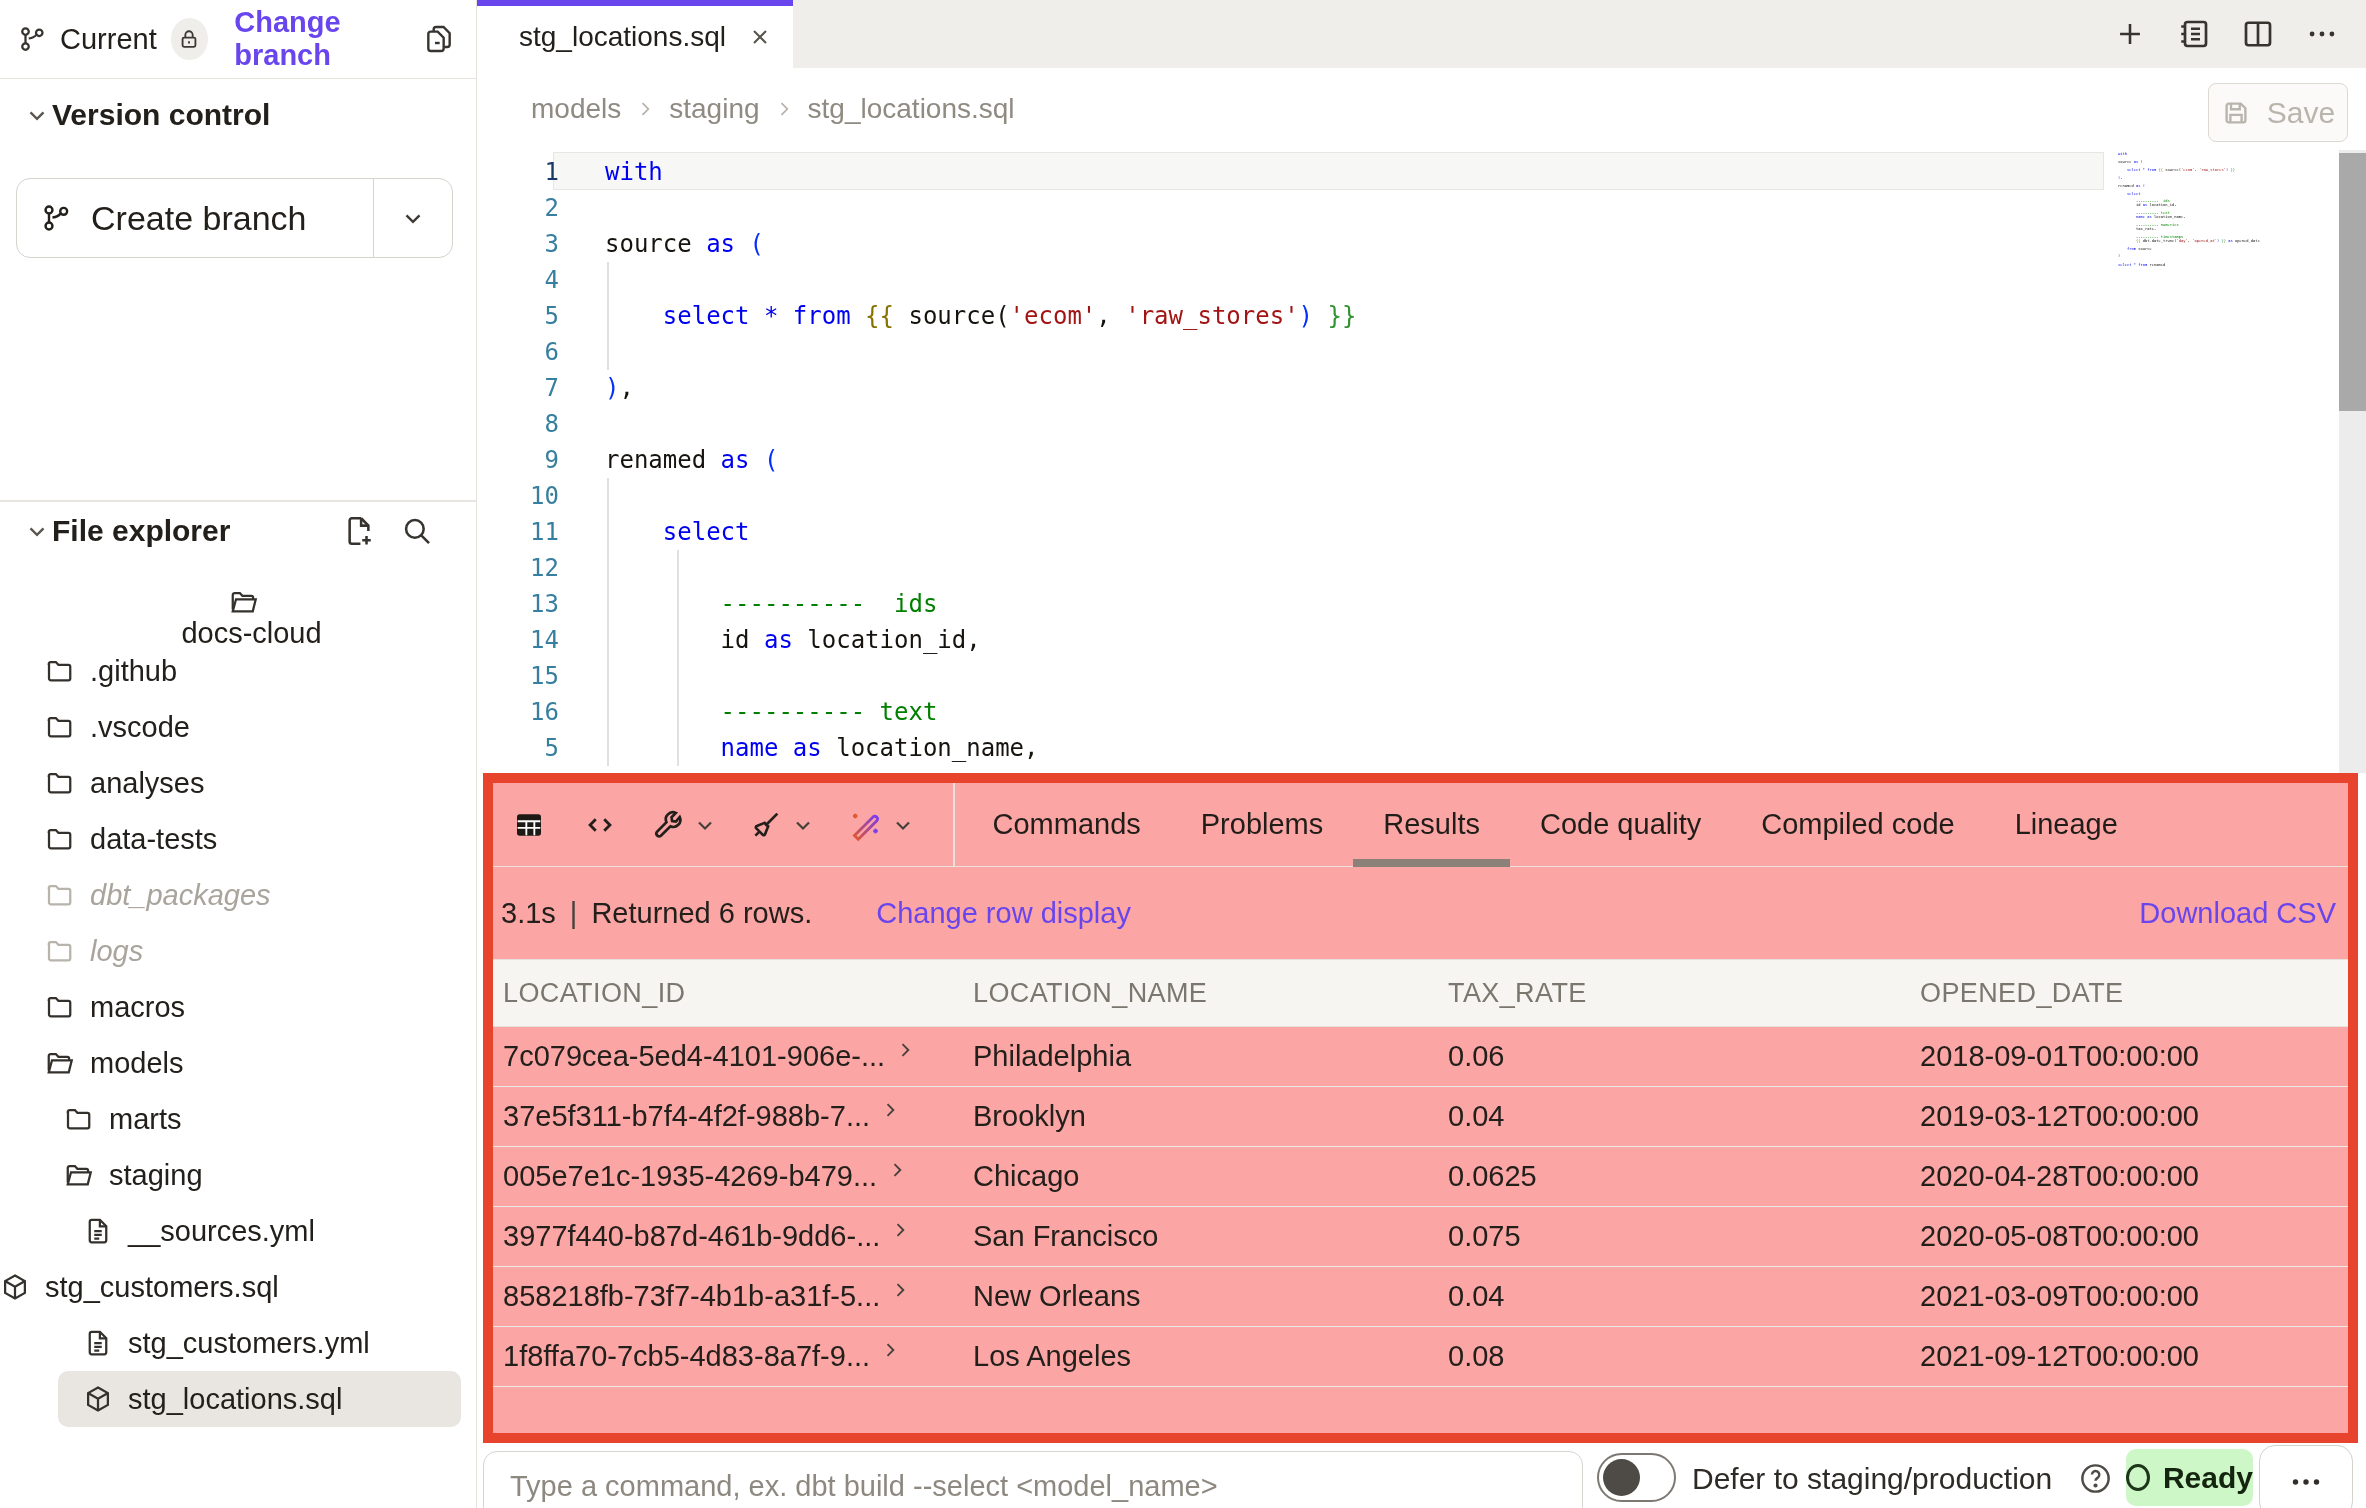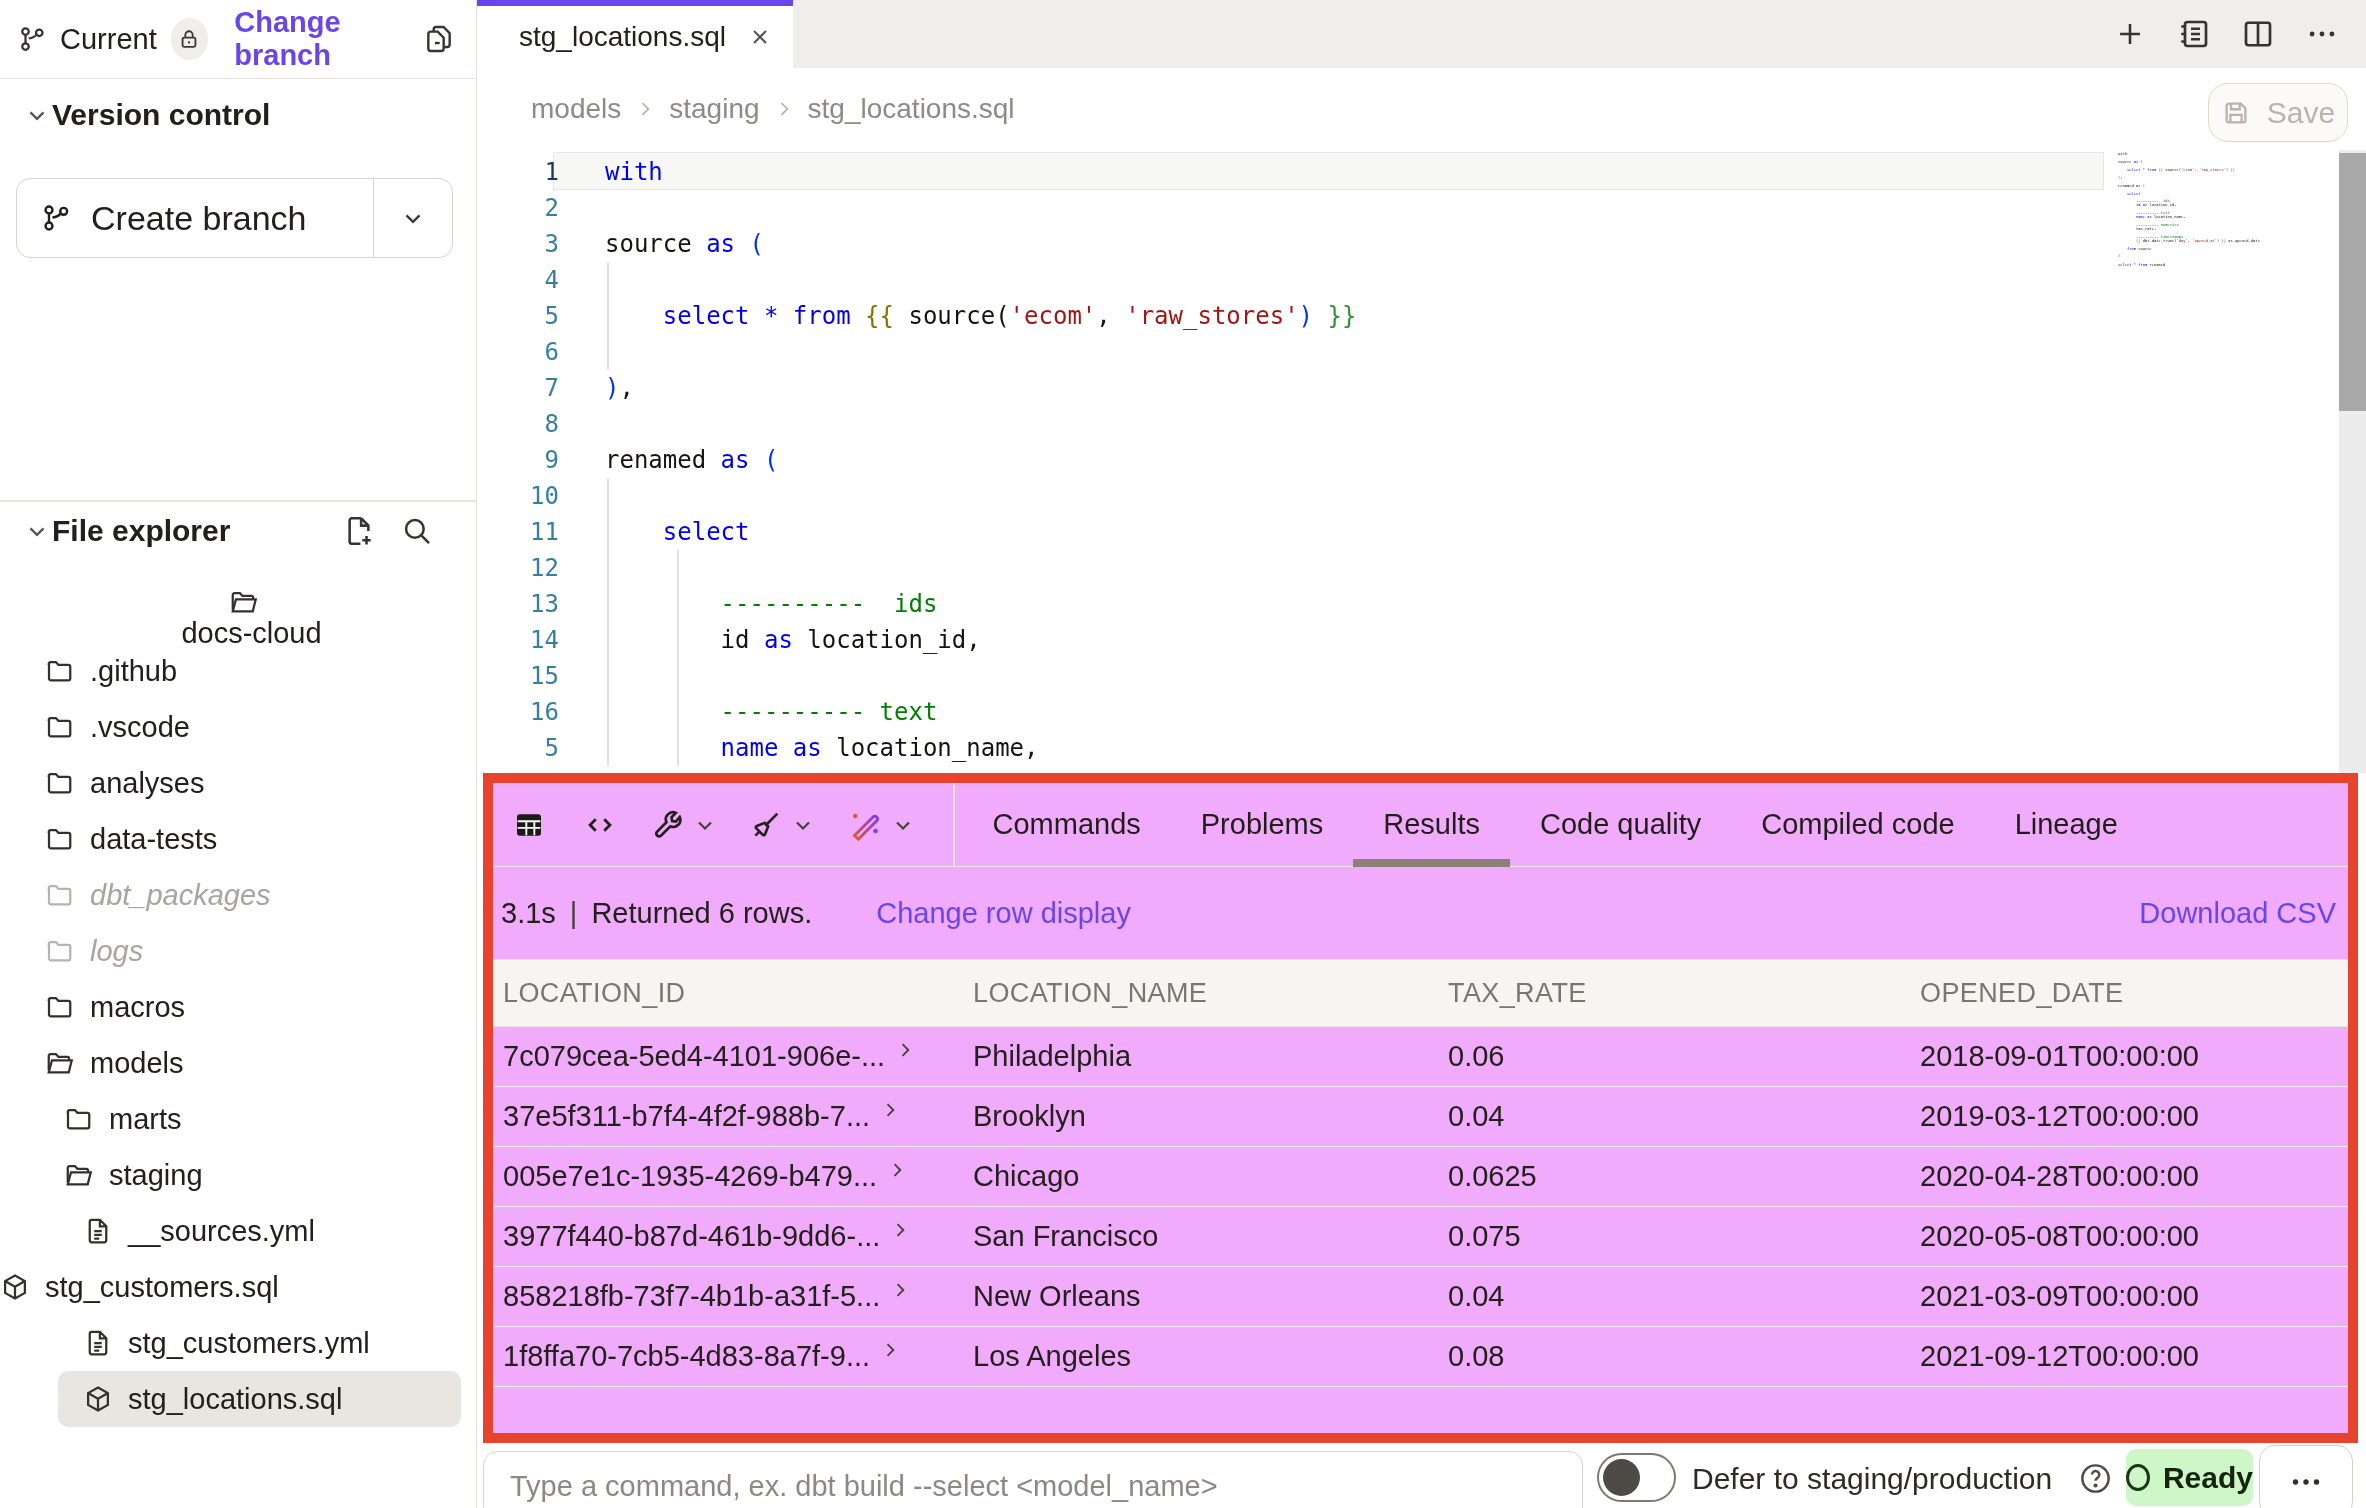--- a/index.html
+++ b/index.html
@@ -41,21 +41,21 @@
   #active-tab { left:0; top:0; width:316px; height:68px; background:#fff; border-top:6px solid #6845ec;
     display:flex; align-items:center; padding-left:42px; cursor:pointer; }
   #active-tab .tab-title { font-size:28px; }
   #active-tab .tab-close { margin-left:22px; }
   #tab-actions { right:24px; top:0; height:68px; display:flex; align-items:center; gap:24px; }
   .icon-btn { width:40px; height:40px; display:flex; align-items:center; justify-content:center; cursor:pointer; color:#37332e; }
 
   
   #crumb-row { left:477px; top:68px; width:1889px; height:82px; background:#fff; }
   #breadcrumb { left:54px; top:0; height:82px; display:flex; align-items:center; font-size:28px; color:#8f8a82; gap:14px; }
-  #save-btn { right:18px; top:15px; width:140px; height:59px; border:1.8px solid #dcd8d2; border-radius:20px;
+  #save-btn { right:18px; top:15px; width:140px; height:59px; border:1.8px solid #dcd8d2; border-radius:8px;
     background:#fbfaf9; display:flex; align-items:center; justify-content:center; gap:16px; color:#b9b4ac; }
   #save-btn .save-label { font-size:30px; font-weight:500; }
 
   
   #editor { left:477px; top:150px; width:1889px; height:623px; background:#fff; overflow:hidden; }
   .cur-line { left:76px; top:2px; width:1551px; height:38px; background:#f7f7f5; border:1.5px solid #e8e6e3; }
   .guide { width:1.5px; background:#e2e0dd; }
   #gutter { left:0; top:4px; width:82px; }
   #gutter .ln { height:36px; line-height:36px; text-align:right; font-family:"DejaVu Sans Mono", monospace;
     font-size:24px; color:#377f9e; }
@@ -65,21 +65,21 @@
   .tk-kw { color:#0000f0; } .tk-id { color:#16130f; } .tk-str { color:#a31515; }
   .tk-com { color:#008000; } .tk-jin { color:#867200; } .tk-pb { color:#0431fa; }
   .tk-grn { color:#319331; } .tk-ws { color:#16130f; }
   #minimap { left:1641px; top:2px; width:235px; height:260px; overflow:hidden; }
   #minimap-inner { transform:scale(0.34); transform-origin:0 0; }
   #minimap-inner .cl { height:11.6px; line-height:11.6px; font-family:"DejaVu Sans Mono", monospace; font-size:11px; white-space:pre; }
   #v-scroll-track { left:1862px; top:0; width:27px; height:623px; background:#ececec; }
   #v-scroll-thumb { left:0; top:3px; width:27px; height:258px; background:#a9a9a9; }
 
   
-  #panel { left:483px; top:773px; width:1875px; height:670px; border:10px solid #e8432c; background:#f0abfc; }
+  #panel { left:483px; top:773px; width:1875px; height:670px; border:10px solid #e8432c; background:#fca5a5; }
   #panel-toolbar { left:0; top:0; width:1855px; height:84px; border-bottom:1.5px solid #e8e5e1; display:flex; align-items:center; }
   .pt-icon { display:flex; align-items:center; justify-content:center; cursor:pointer; color:#23201c; }
   .pt-chev { margin-left:8px; color:#44403a; cursor:pointer; }
   #pt-divider { width:1.5px; height:84px; background:#e7e4df; margin-left:38px; }
   #panel-tabs { display:flex; margin-left:8px; height:84px; }
   .panel-tab { padding:0 30px; display:flex; align-items:center; font-size:29px; color:#211e1a; cursor:pointer; position:relative; }
   .panel-tab.active::after { content:""; position:absolute; left:0; right:0; bottom:0; height:8px; background:#8b8178; }
   #results-info { left:0; top:84px; width:1855px; height:92px; display:flex; align-items:center; font-size:29px; }
   #results-info .elapsed { margin-left:8px; }
   #results-info .info-sep { margin:0 14px; color:#44403a; }

